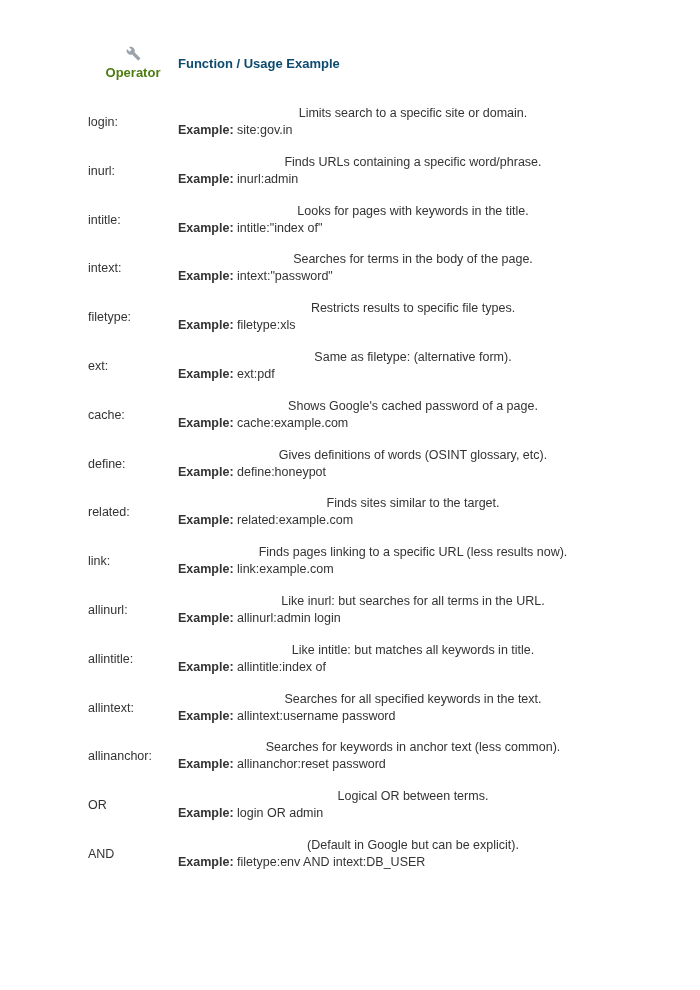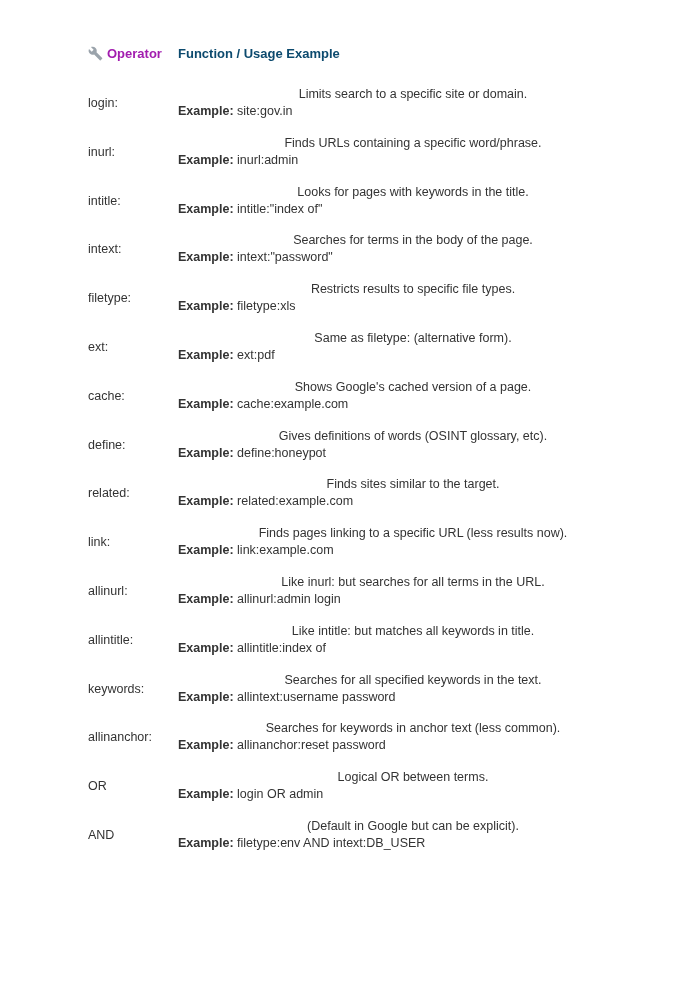--- a/index.html
+++ b/index.html
@@ -29,21 +29,22 @@
     flex: 0 0 90px;
     font-size: 12.5px;
     color: #333333;
   }
   .header-op {
     display: flex;
     align-items: center;
     gap: 4px;
     font-weight: bold;
     font-size: 13px;
-    color: #a21caf;
+    color: #4d7c0f;
+    flex-direction: column;
   }
   .header-func {
     font-weight: bold;
     font-size: 13px;
     color: #0c4a6e;
   }
   .wrench {
     width: 15px;
     height: 15px;
     display: inline-block;
@@ -143,21 +144,21 @@
           <div class="example-line">
             <span class="ex-label">Example:</span>
             <span class="ex-text">ext:pdf</span>
           </div>
         </div>
       </div>
 
       <div class="row">
         <div class="cell-op">cache:</div>
         <div class="cell-desc">
-          <div class="func-line">Shows Google's cached version of a page.</div>
+          <div class="func-line">Shows Google's cached password of a page.</div>
           <div class="example-line">
             <span class="ex-label">Example:</span>
             <span class="ex-text">cache:example.com</span>
           </div>
         </div>
       </div>
 
       <div class="row">
         <div class="cell-op">define:</div>
         <div class="cell-desc">
@@ -207,21 +208,21 @@
         <div class="cell-desc">
           <div class="func-line">Like intitle: but matches all keywords in title.</div>
           <div class="example-line">
             <span class="ex-label">Example:</span>
             <span class="ex-text">allintitle:index of</span>
           </div>
         </div>
       </div>
 
       <div class="row">
-        <div class="cell-op">keywords:</div>
+        <div class="cell-op">allintext:</div>
         <div class="cell-desc">
           <div class="func-line">Searches for all specified keywords in the text.</div>
           <div class="example-line">
             <span class="ex-label">Example:</span>
             <span class="ex-text">allintext:username password</span>
           </div>
         </div>
       </div>
 
       <div class="row">

